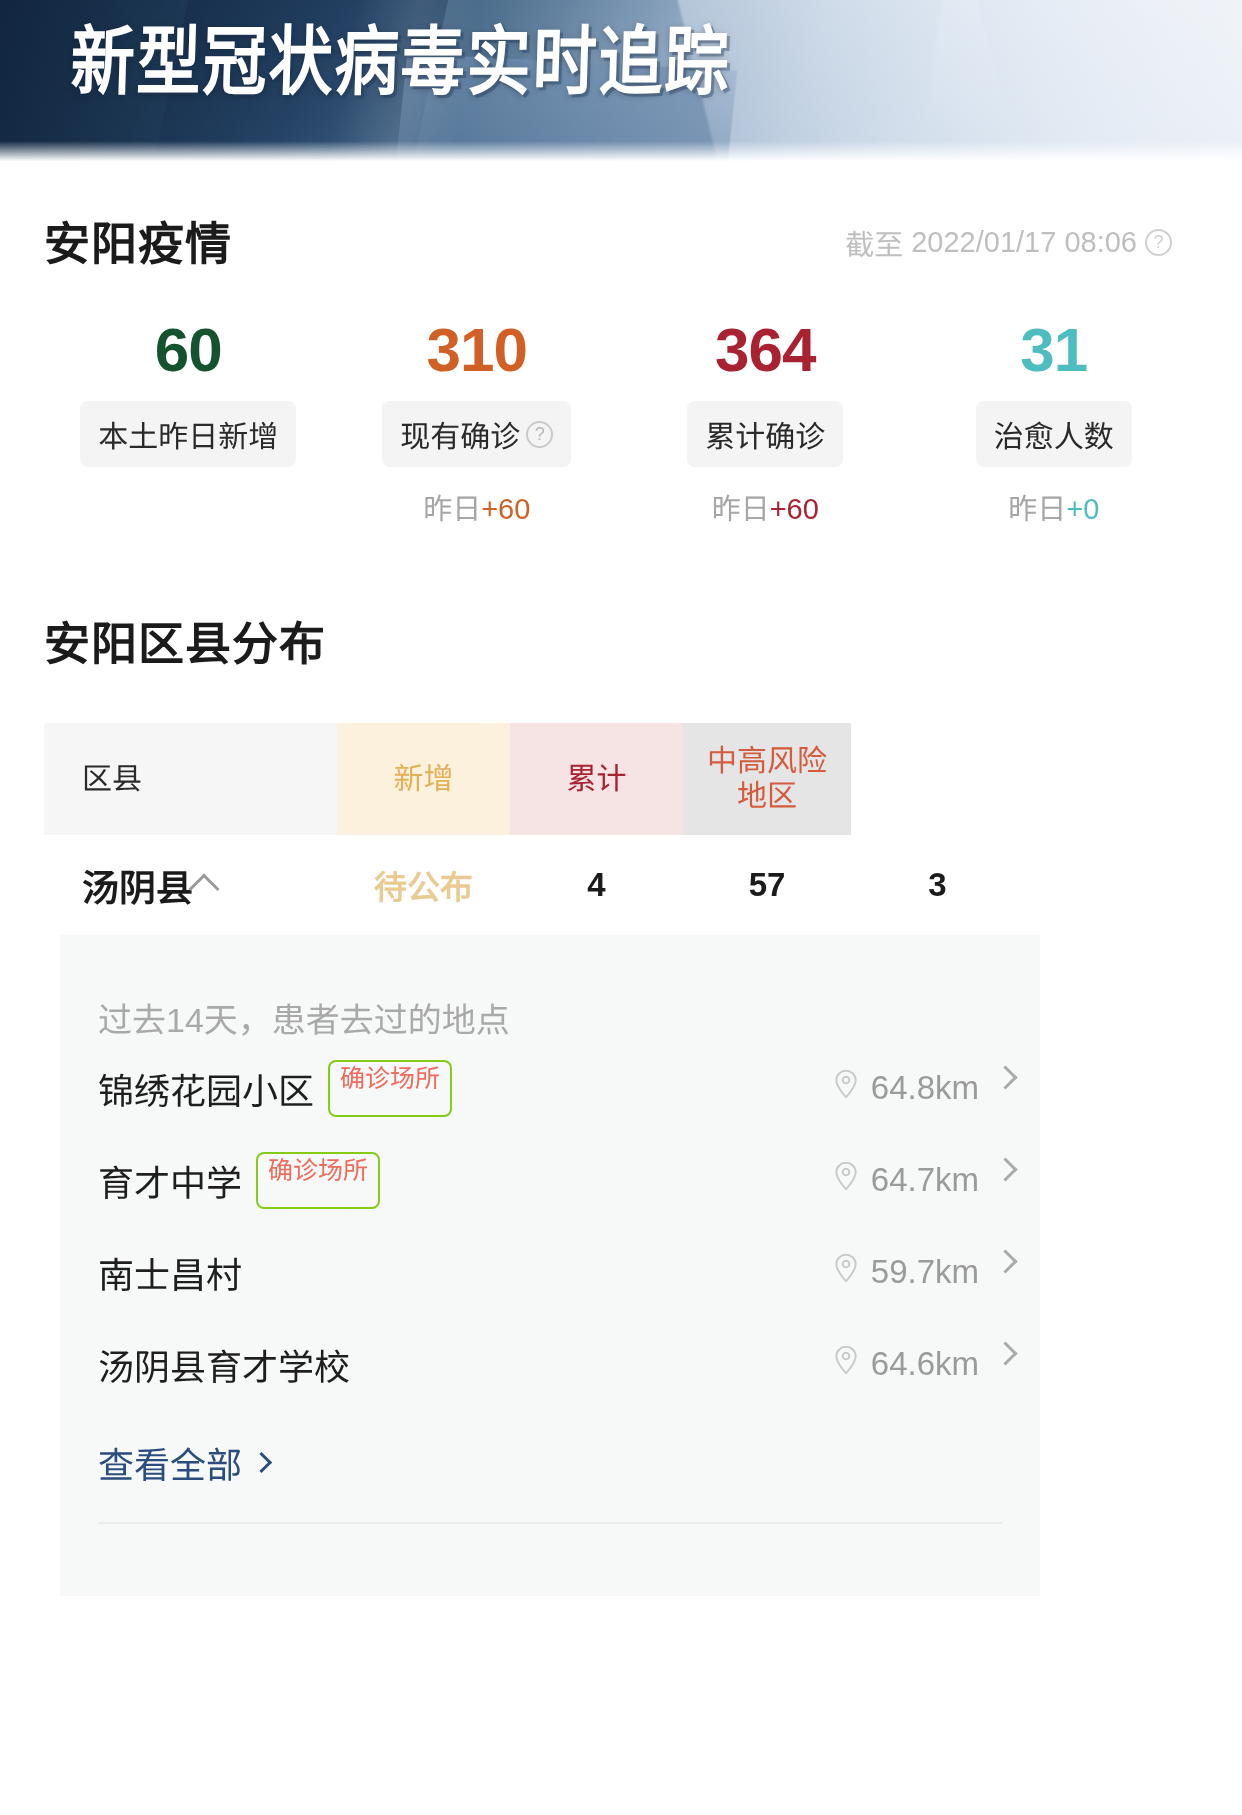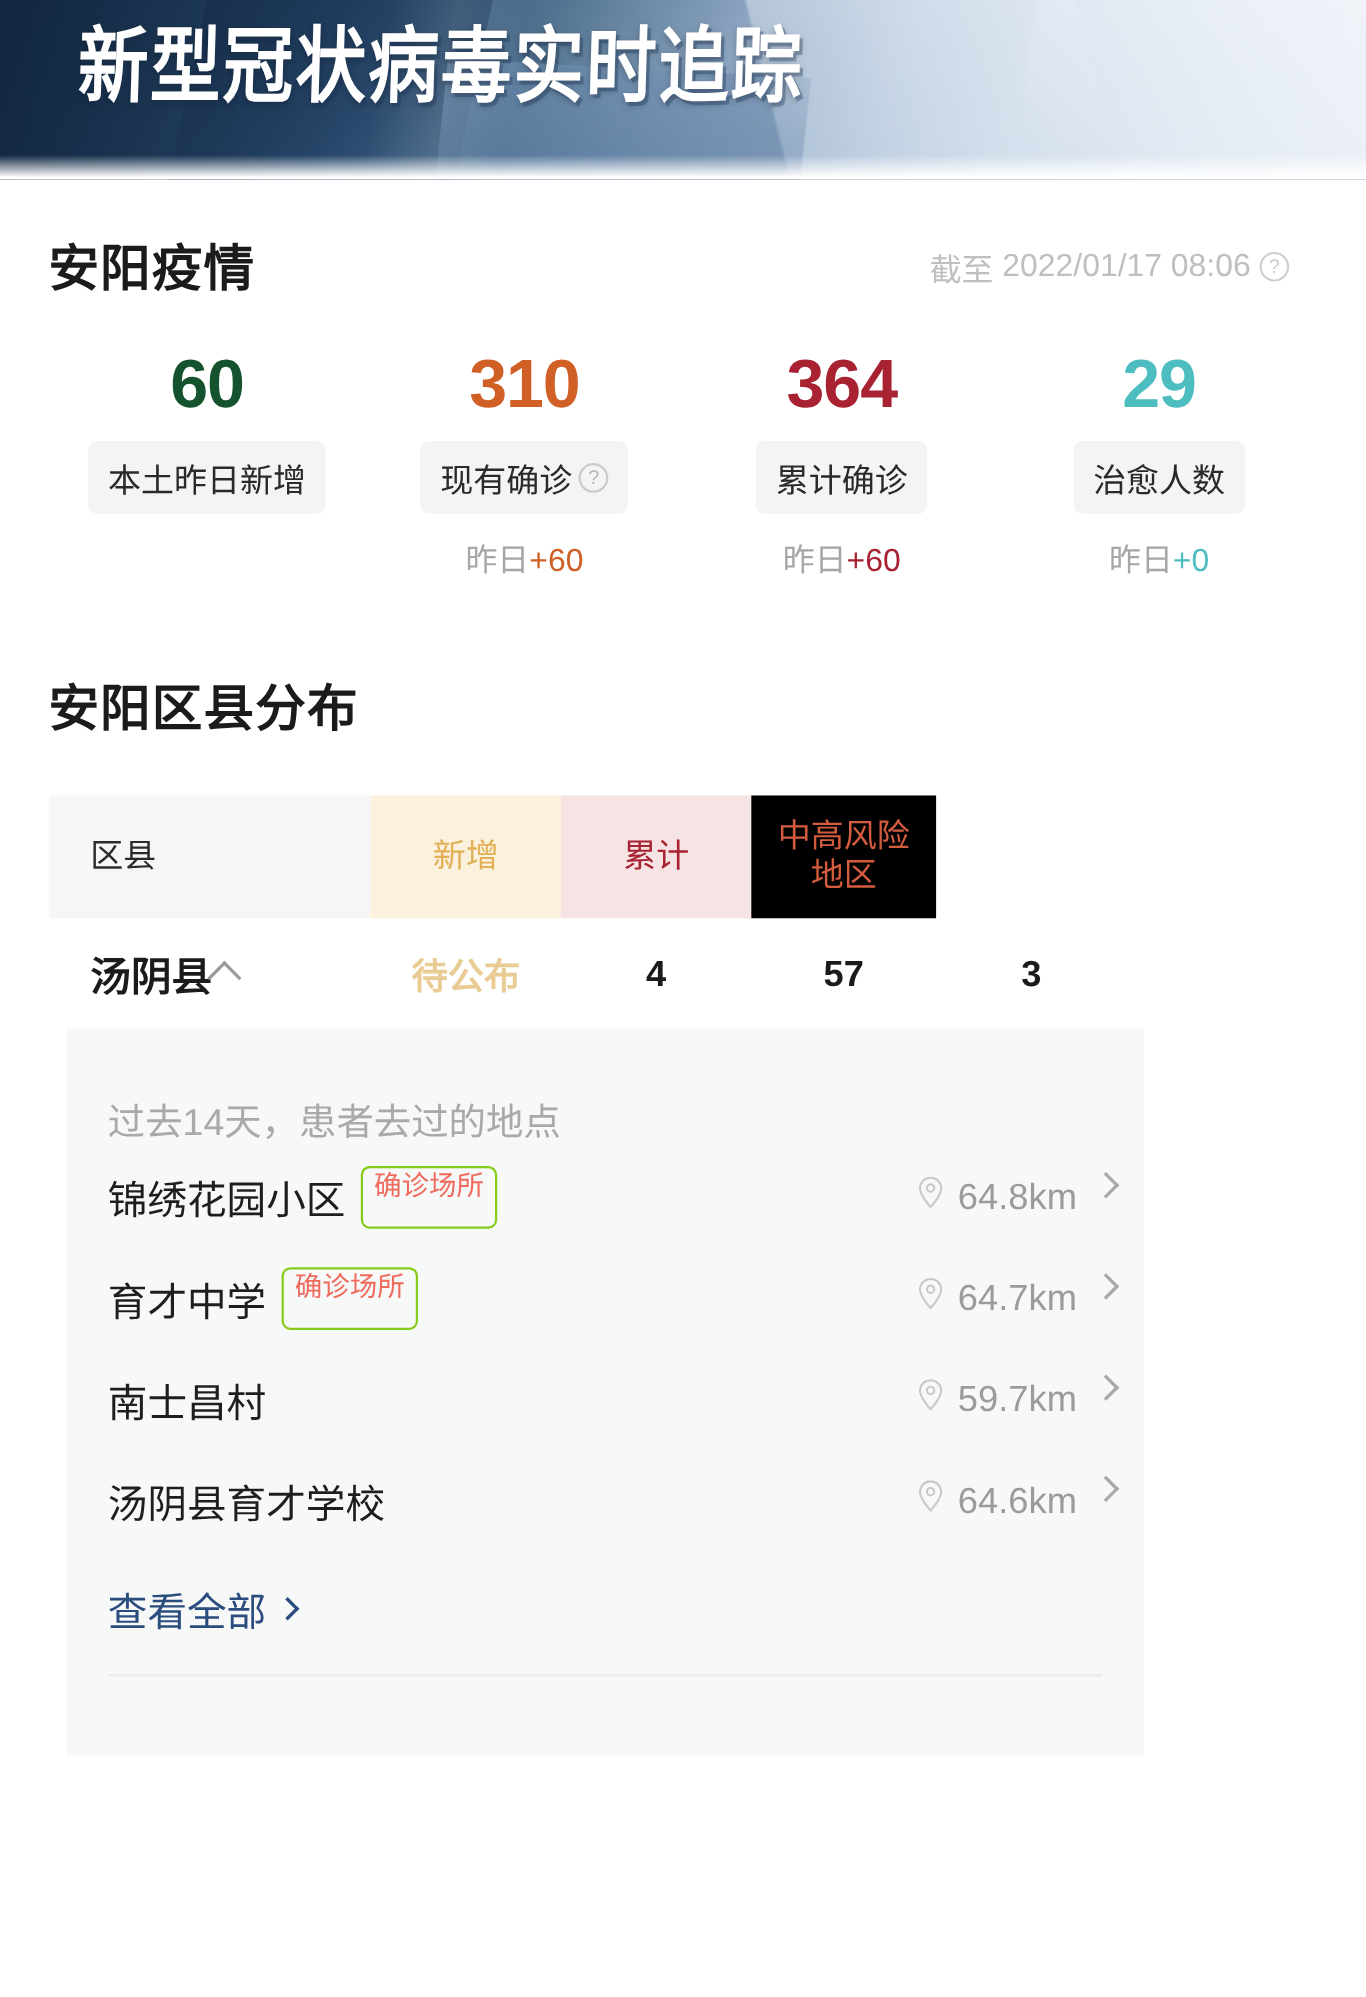--- a/index.html
+++ b/index.html
@@ -286,21 +286,21 @@
       <div class="stat-num" style="color: rgb(168, 34, 50);">364</div>
       <div class="stat-label">
         <span>累计确诊</span>
       </div>
       <div class="stat-delta">
         <span>昨日</span><span class="v" style="color: rgb(168, 34, 50);">+60</span>
       </div>
     </div>
 
     <div class="stat">
-      <div class="stat-num" style="color: rgb(78, 189, 192);">29</div>
+      <div class="stat-num" style="color: rgb(78, 189, 192);">31</div>
       <div class="stat-label">
         <span>治愈人数</span>
       </div>
       <div class="stat-delta">
         <span>昨日</span><span class="v" style="color: rgb(78, 189, 192);">+0</span>
       </div>
     </div>
 
   </div>
 
@@ -311,21 +311,21 @@
     <div class="thead">
       <div class="th left" style="background: rgb(246, 246, 246); color: rgb(42, 42, 42);">
           <span>区县</span>
         </div>
       <div class="th" style="background: rgb(252, 241, 221); color: rgb(226, 176, 87);">
           <span>新增</span>
         </div>
       <div class="th" style="background: rgb(246, 228, 228); color: rgb(168, 34, 50);">
           <span>累计</span>
         </div>
-      <div class="th" style="background: #000000; color: rgb(211, 92, 62);">
+      <div class="th" style="background: #e5e5e5; color: rgb(211, 92, 62);">
           <span>中高风险<br>地区</span>
         </div>
     </div>
 
     <div class="trow">
       <div class="td left">
         <span>汤阴县</span>
         <span class="chev-up"></span>
       </div>
       <div class="td pending" style="color: rgb(232, 204, 147);">待公布</div>

